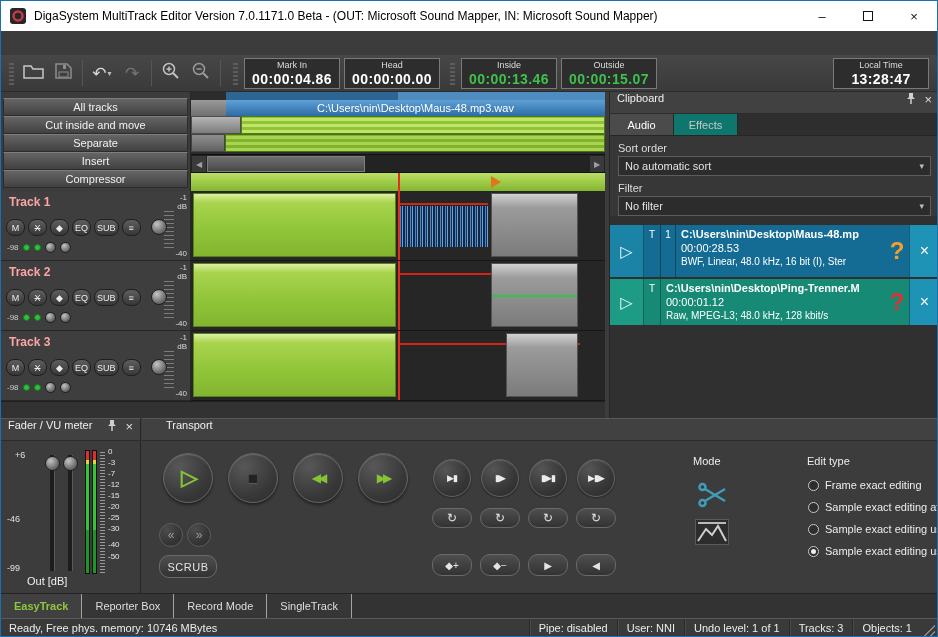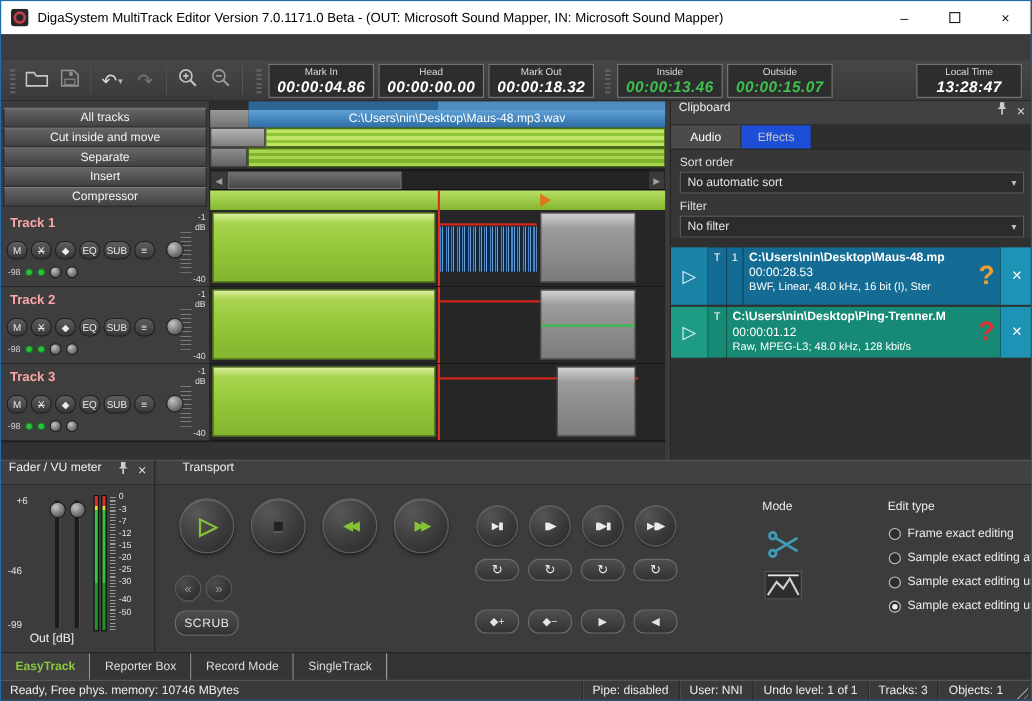--- a/index.html
+++ b/index.html
@@ -22,21 +22,21 @@
   
   .toolbar { position:absolute; top:54px; left:0; width:100%; height:37px; background:linear-gradient(#474747,#3a3a3a); border-bottom:1px solid #2b2b2b; display:flex; align-items:center; padding:0 4px; }
   .grip { width:5px; height:24px; margin:0 4px; background:repeating-linear-gradient(0deg,#5d5d5d 0 2px, transparent 2px 4px); }
   .tb-btn { width:30px; height:28px; display:flex; align-items:center; justify-content:center; border-radius:2px; }
   .tb-sep { width:1px; height:26px; background:#2a2a2a; border-right:1px solid #565656; margin:0 4px; }
   .glyph-light { font-size:17px; color:#d8d8d8; line-height:1; }
   .glyph-dim { font-size:17px; color:#767676; line-height:1; }
   .dd-caret { font-size:8px; color:#bdbdbd; margin-left:1px; }
   .time-box { height:31px; min-width:96px; margin:0 2px; background:#2d2d2d; border:1px solid #7a7a7a; display:flex; flex-direction:column; align-items:center; padding:1px 6px 0; }
   .time-label { font-size:9px; color:#dcdcdc; line-height:11px; }
-  .time-value { font-size:14px; font-weight:bold; color:#ffffff; line-height:17px; letter-spacing:.4px; white-space:nowrap;font-style:italic; }
+  .time-value { font-size:14px; font-weight:bold; color:#ffffff; line-height:17px; letter-spacing:.4px; white-space:nowrap; }
   .time-value.green { color:#3ec14e; }
   
   .left-panel { position:absolute; top:91px; left:0; width:190px; height:326px; background:#3c3c3c; border-right:1px solid #282828; }
   .tool-btn { height:18px; margin:0 2px; background:linear-gradient(#656565,#414141); border:1px solid #2c2c2c; border-top-color:#7d7d7d; color:#f2f2f2; font-size:11px; display:flex; align-items:center; justify-content:center; }
   
   .overview { position:absolute; left:190px; top:91px; width:414px; height:99px; background:#2c2c2c; overflow:hidden; }
   .ov-range-l { position:absolute; left:35px; top:0; width:172px; height:8px; background:#2d6694; }
   .ov-range-r { position:absolute; left:207px; top:0; width:207px; height:8px; background:#4f8cc0; }
   .ov-title { position:absolute; left:35px; top:8px; width:379px; height:16px; background:linear-gradient(#5fa0d6,#2c6da6); color:#fff; font-size:11px; display:flex; align-items:center; justify-content:center; white-space:nowrap; overflow:hidden; }
   .ov-title-gray { position:absolute; left:0; top:8px; width:35px; height:16px; background:linear-gradient(#9a9a9a,#6f6f6f); }
@@ -74,21 +74,21 @@
   .greenline { position:absolute; left:0; right:0; top:50%; height:2px; background:#35c146; }
   .tracks-bottom { position:absolute; left:0; top:400px; width:604px; height:17px; background:#323232; border-top:1px solid #1f1f1f; }
   
   .vsplitter { position:absolute; left:604px; top:91px; width:4px; height:326px; background:#3c3c3c; }
   
   .clipboard { position:absolute; left:608px; top:91px; width:330px; height:326px; background:#373737; border-left:1px solid #262626; display:flex; flex-direction:column; }
   .panel-header { height:22px; display:flex; align-items:flex-start; padding:0 7px; font-size:11px; color:#efefef; background:#414141; border-bottom:1px solid #2c2c2c; flex:none; }
   .ph-icons { margin-left:auto; display:flex; align-items:center; gap:8px; }
   .ph-x { font-size:13px; color:#dcdcdc; line-height:1; }
   .cb-tabs { height:22px; display:flex; background:#2e2e2e; border-bottom:1px solid #262626; flex:none; }
-  .cb-tab { width:64px; display:flex; align-items:center; justify-content:center; font-size:11px; color:#c7c7c7; background:#1d4ed8; border-right:1px solid #272727; }
+  .cb-tab { width:64px; display:flex; align-items:center; justify-content:center; font-size:11px; color:#c7c7c7; background:#0f766e; border-right:1px solid #272727; }
   .cb-tab.active { background:#4b4b4b; color:#fff; }
   .cb-label { margin:6px 8px 2px; font-size:11px; color:#dedede; flex:none; }
   .cb-select { margin:0 8px; height:20px; background:#2c2c2c; border:1px solid #5d5d5d; display:flex; align-items:center; padding:0 6px; font-size:11px; color:#e2e2e2; flex:none; }
   .cb-select .caret { margin-left:auto; font-size:9px; color:#bdbdbd; }
   .cb-list { flex:1; background:#303030; padding-top:9px; overflow:hidden; }
   .cb-item { display:flex; width:100%; color:#fff; margin-bottom:2px; }
   .cb-item.blue { background:#146c95; }
   .cb-item.teal { background:#168a74; }
   .cb-play { width:34px; display:flex; align-items:center; justify-content:center; font-size:16px; color:#eaf8ff; border-right:1px solid rgba(0,0,0,.35); flex:none; }
   .cb-item.blue .cb-play { background:#1b84a6; }
@@ -207,24 +207,20 @@
     <div class="tb-sep"></div>
     <div class="grip" style="margin-left:8px;"></div>
     <div class="time-box">
       <span class="time-label">Mark In</span>
       <span class="time-value">00:00:04.86</span>
     </div>
     <div class="time-box">
       <span class="time-label">Head</span>
       <span class="time-value">00:00:00.00</span>
     </div>
-    <div class="time-box">
-      <span class="time-label">Mark Out</span>
-      <span class="time-value">00:00:18.32</span>
-    </div>
     <div class="grip" style="margin-left:8px;"></div>
     <div class="time-box">
       <span class="time-label">Inside</span>
       <span class="time-value green">00:00:13.46</span>
     </div>
     <div class="time-box">
       <span class="time-label">Outside</span>
       <span class="time-value green">00:00:15.07</span>
     </div>
     <div class="time-box" style="margin-left:auto; margin-right:4px;">

